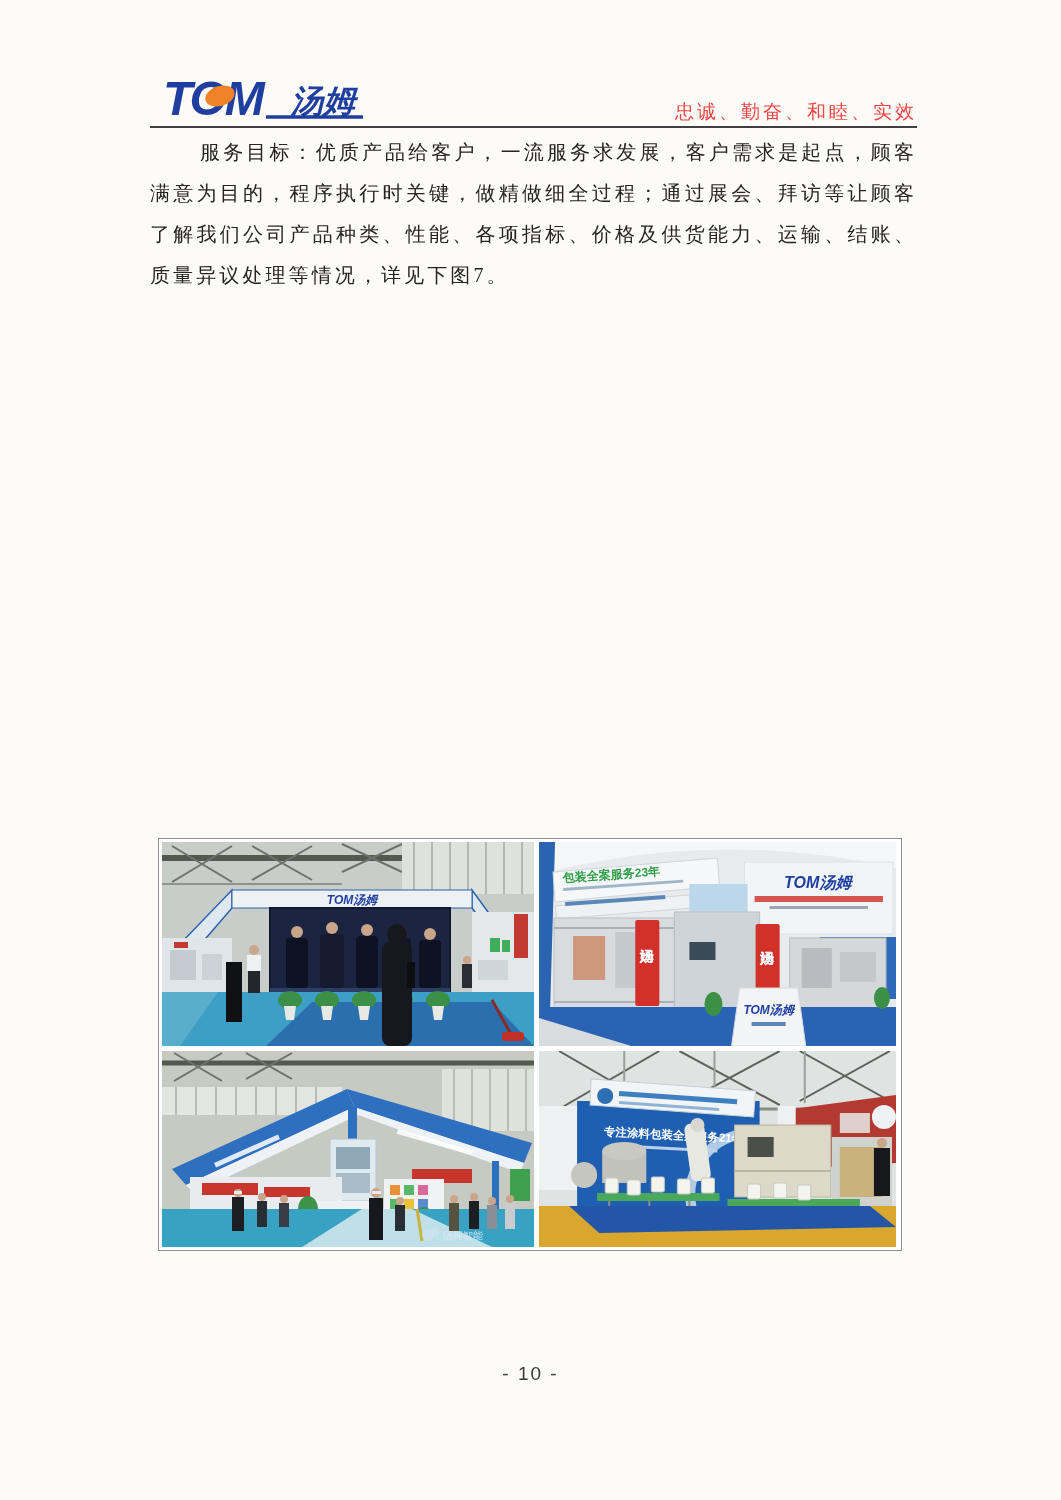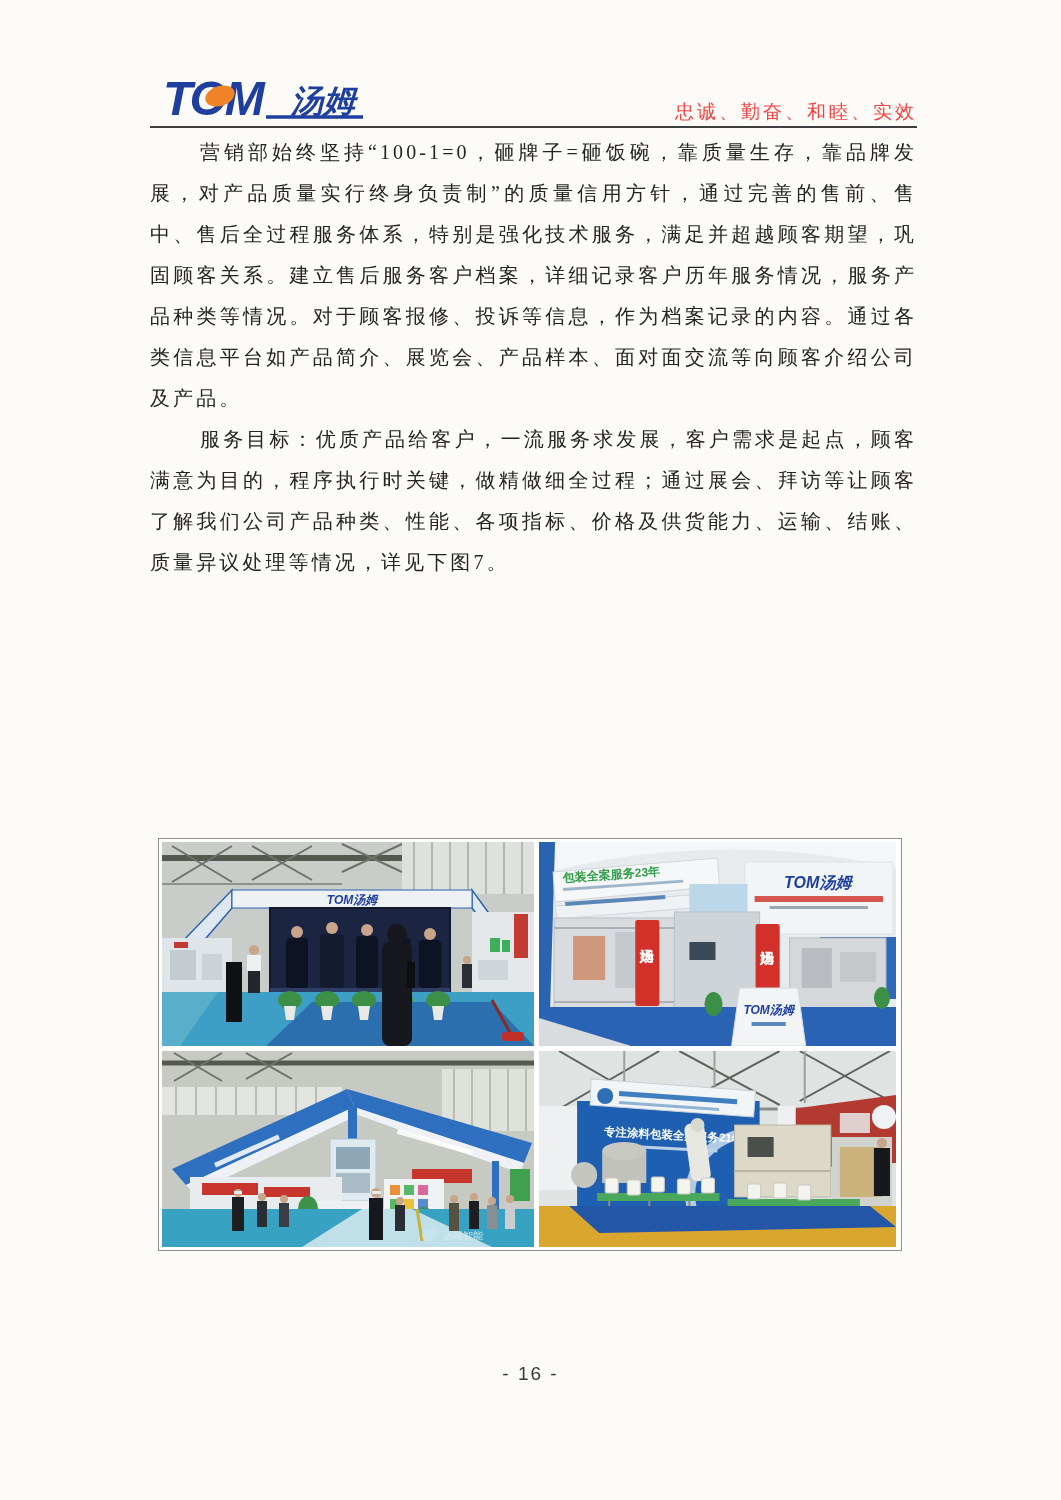--- a/index.html
+++ b/index.html
@@ -58,21 +58,20 @@
       <ellipse cx="57" cy="24" rx="15" ry="10" fill="#f08228" transform="rotate(-18 57 24)"></ellipse>
       <path d="M103 45 L200 45" stroke="#1e3f9f" stroke-width="3.5"></path>
       <text x="128" y="40" font-family="Liberation Sans, sans-serif" font-size="32" font-weight="bold" font-style="italic" fill="#1e3f9f">汤姆</text>
     </svg>
   </div>
 
   <div class="motto">忠诚、勤奋、和睦、实效</div>
   <div class="rule"></div>
 
   <div class="content">
-    <p class="indent">营销部始终坚持“100-1=0，砸牌子=砸饭碗，靠质量生存，靠品牌发展，对产品质量实行终身负责制”的质量信用方针，通过完善的售前、售中、售后全过程服务体系，特别是强化技术服务，满足并超越顾客期望，巩固顾客关系。建立售后服务客户档案，详细记录客户历年服务情况，服务产品种类等情况。对于顾客报修、投诉等信息，作为档案记录的内容。通过各类信息平台如产品简介、展览会、产品样本、面对面交流等向顾客介绍公司及产品。</p>
     <p class="indent">服务目标：优质产品给客户，一流服务求发展，客户需求是起点，顾客满意为目的，程序执行时关键，做精做细全过程；通过展会、拜访等让顾客了解我们公司产品种类、性能、各项指标、价格及供货能力、运输、结账、质量异议处理等情况，详见下图7。</p>
   </div>
 
   <div class="figure">
     <div class="figure-grid">
 
       <div class="photo">
         <svg viewBox="0 0 372 204" preserveAspectRatio="none">
           <rect width="372" height="204" fill="#c9cdc9"></rect>
           <g stroke="#6e726a" stroke-width="2">
@@ -378,15 +377,15 @@
           <g>
             <circle cx="342" cy="92" r="5" fill="#c9a68a"></circle>
               <rect x="334" y="97" width="16" height="48" fill="#17181c"></rect>
           </g>
         </svg>
       </div>
 
     </div>
   </div>
 
-  <div class="page-number">- 16 -</div>
+  <div class="page-number">- 10 -</div>
 
 </div>
 
 </body></html>

